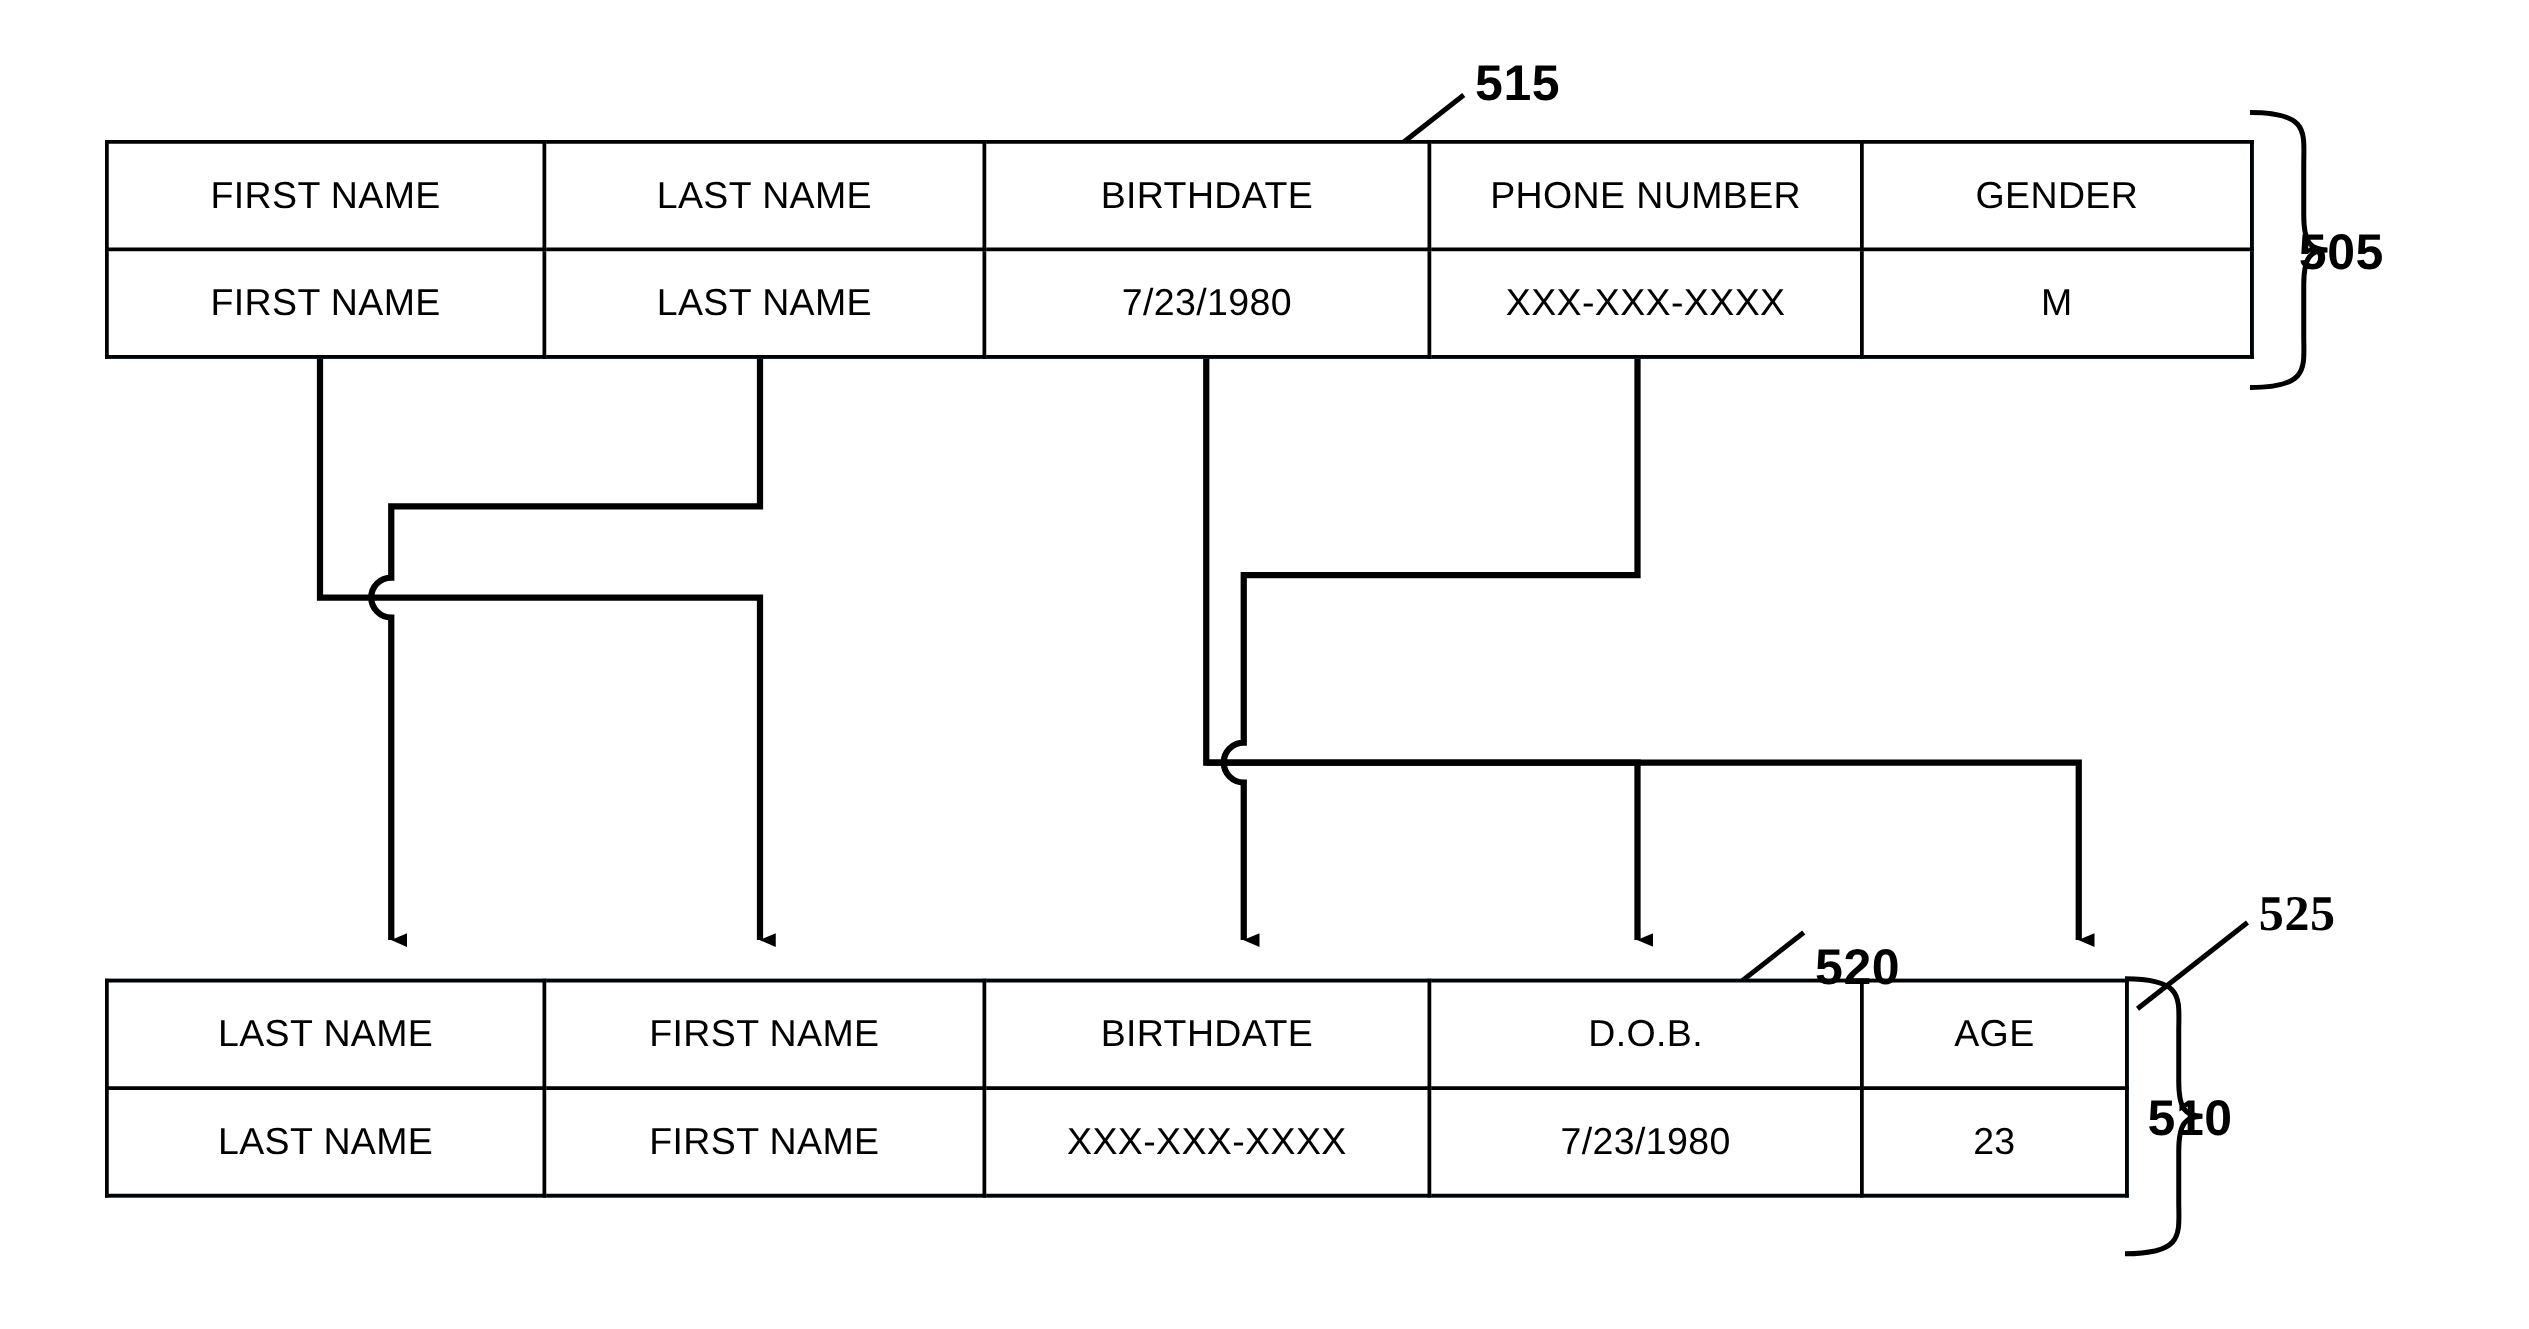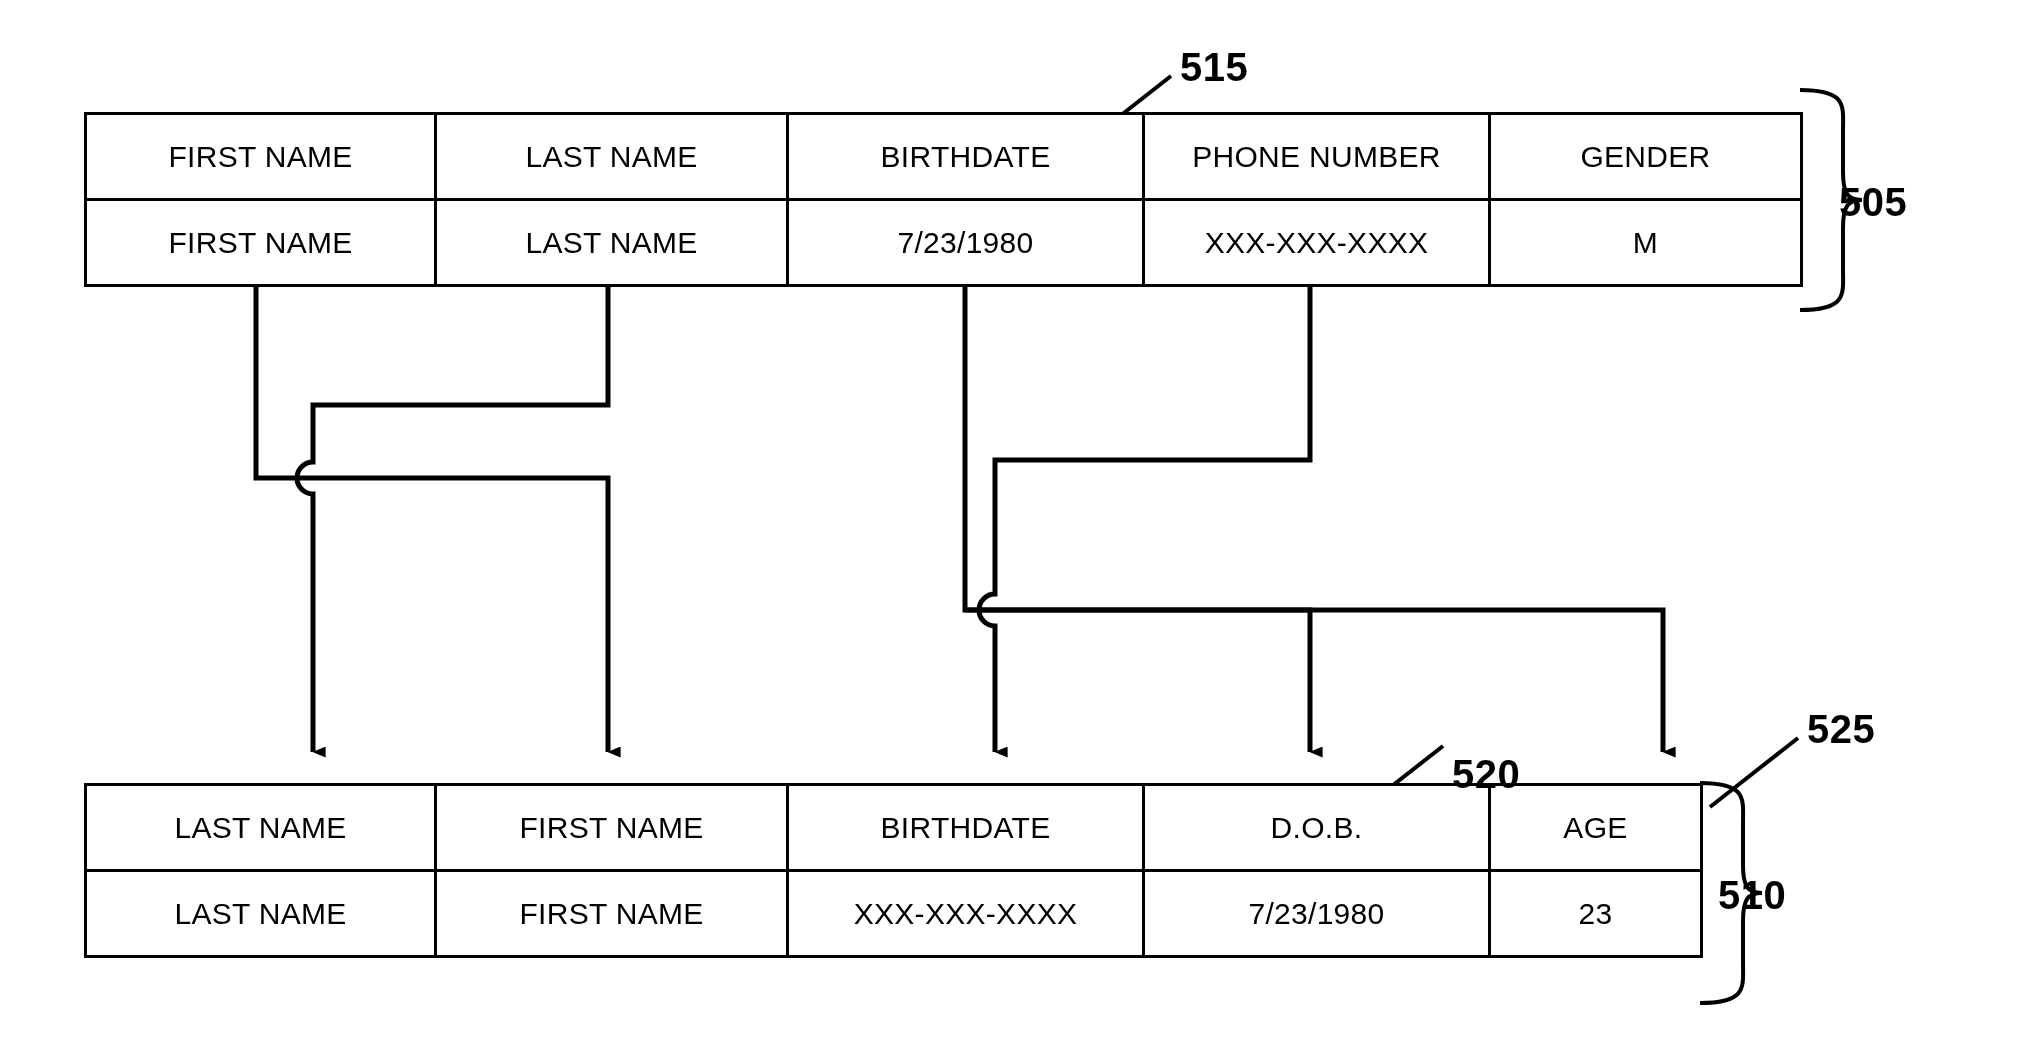--- a/index.html
+++ b/index.html
@@ -148,16 +148,16 @@
       <td>XXX-XXX-XXXX</td>
       <td>7/23/1980</td>
       <td>23</td>
     </tr>
   </tbody>
     </table>
 
   <div class="refnum" style="left:1180px; top:45px;">515</div>
   <div class="refnum" style="left:1795px; top:180px;margin-left:44px;">505</div>
   <div class="refnum" style="left:1452px; top:715px;margin-top:37px;">520</div>
-  <div class="refnum" style="left:1807px; top:707px;">525</div>
+  <div class="refnum" style="left:1807px; top:707px;font-family:Liberation Serif, serif;">525</div>
   <div class="refnum" style="left:1718px; top:873px;">510</div>
 
 </div>
 
 </body></html>

